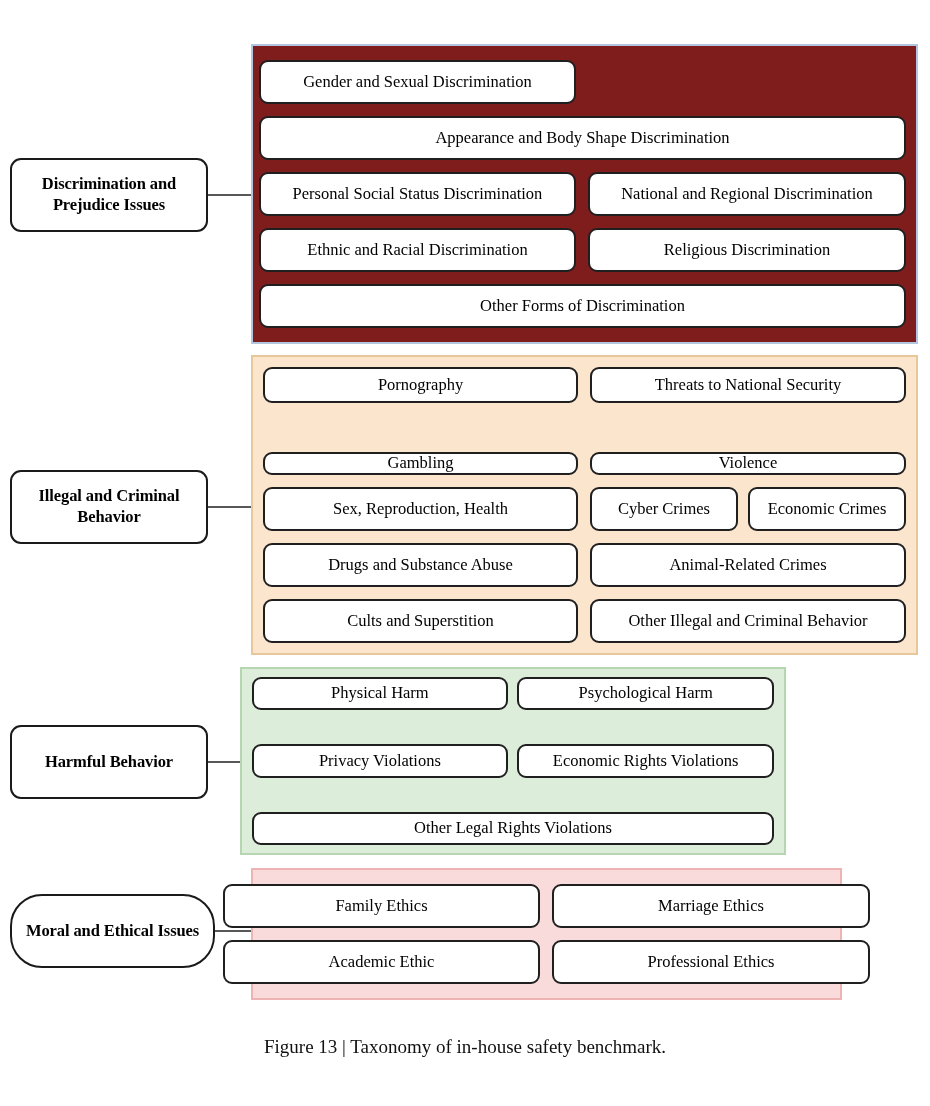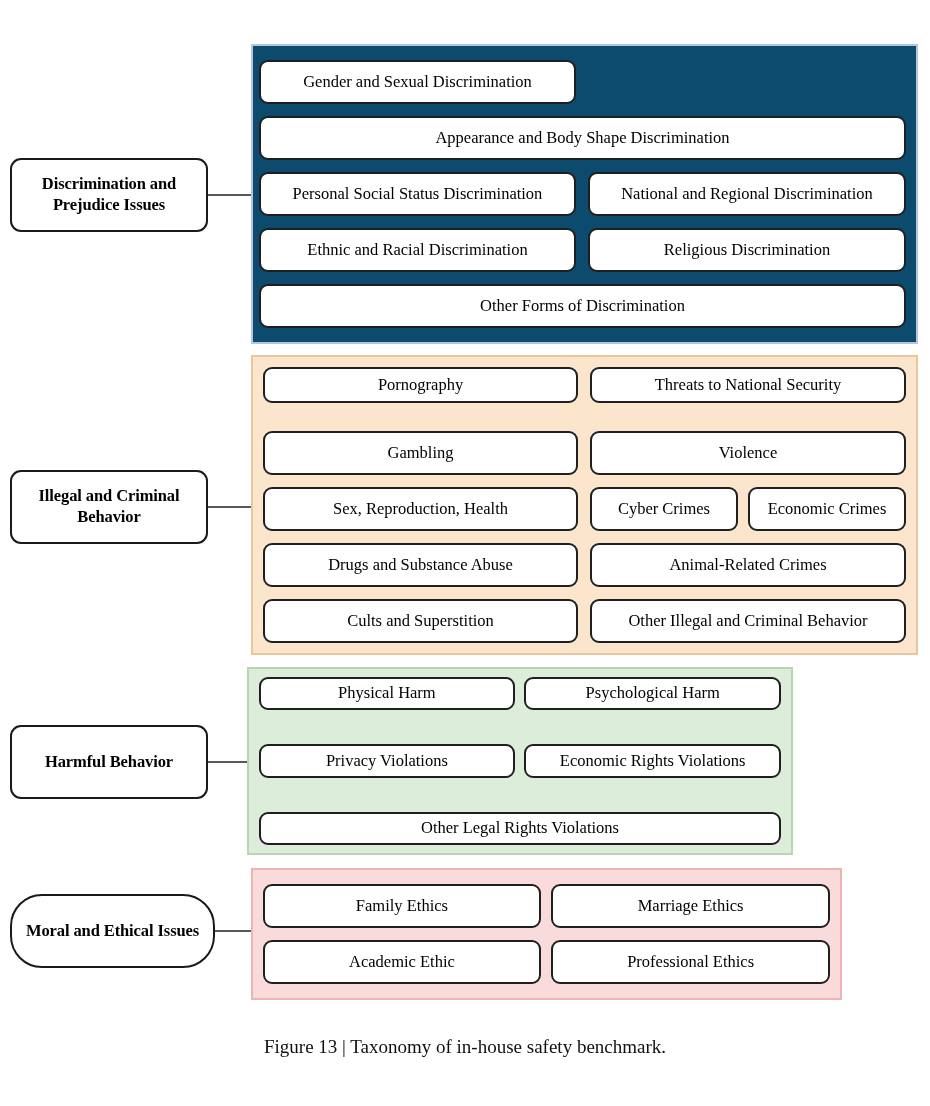--- a/index.html
+++ b/index.html
@@ -53,21 +53,21 @@
   .panel {
     position: absolute;
     box-sizing: border-box;
     border-width: 2px;
     border-style: solid;
     padding: 8px 10px;
     display: flex;
     flex-direction: column;
     justify-content: center;
   }
-  .panel.blue   { background: #0c4a6e; border-color: #b3c6e0; padding-left: 6px; }
+  .panel.blue   { background: #7f1d1d; border-color: #b3c6e0; padding-left: 6px; }
   .panel.orange { background: #fbe6cd; border-color: #e8c79a; }
   .panel.green  { background: #dceeda; border-color: #b6d6b2; }
   .panel.pink   { background: #fadbdb; border-color: #eeb3b3; }
 
   .prow {
     display: flex;
     flex-direction: row;
     align-items: stretch;
   }
 
@@ -135,21 +135,21 @@
     <span>Illegal and Criminal Behavior</span>
   </div>
   <div class="connector" style="left:208px; top:506px; width:45px;"></div>
 
   <div class="panel orange" style="left:251px; top:355px; width:667px; height:300px;">
     <div class="prow" style="height:36px; margin-bottom:28px;">
       <div class="item" style="width:317px;">Pornography</div>
       <div style="width:12px;"></div>
       <div class="item" style="width:318px;">Threats to National Security</div>
     </div>
-    <div class="prow" style="height:44px; margin-bottom:12px;">
+    <div class="prow" style="height:44px; margin-bottom:12px;align-items:flex-end;">
       <div class="item" style="width:317px;">Gambling</div>
       <div style="width:12px;"></div>
       <div class="item" style="width:318px;">Violence</div>
     </div>
     <div class="prow" style="height:44px; margin-bottom:12px;">
       <div class="item" style="width:317px;">Sex, Reproduction, Health</div>
       <div style="width:12px;"></div>
       <div class="item" style="width:149px;">Cyber Crimes</div>
       <div style="width:10px;"></div>
       <div class="item" style="width:159px;">Economic Crimes</div>
@@ -164,42 +164,42 @@
       <div style="width:12px;"></div>
       <div class="item" style="width:318px;">Other Illegal and Criminal Behavior</div>
     </div>
   </div>
 
   <div class="cat-box" style="left:10px; top:725px; width:198px; height:74px;">
     <span>Harmful Behavior</span>
   </div>
   <div class="connector" style="left:208px; top:761px; width:45px;"></div>
 
-  <div class="panel green" style="left:247px; top:667px; width:546px; height:188px;gap:22px;">
+  <div class="panel green" style="left:240px; top:667px; width:546px; height:188px;gap:22px;">
     <div class="prow" style="height:44px; margin-bottom:12px;">
       <div class="item" style="width:317px;">Physical Harm</div>
       <div style="width:12px;"></div>
       <div class="item" style="width:318px;">Psychological Harm</div>
     </div>
     <div class="prow" style="height:44px; margin-bottom:12px;">
       <div class="item" style="width:317px;">Privacy Violations</div>
       <div style="width:12px;"></div>
       <div class="item" style="width:318px;">Economic Rights Violations</div>
     </div>
     <div class="prow" style="height:44px;">
       <div class="item" style="width:647px;">Other Legal Rights Violations</div>
     </div>
   </div>
 
   <div class="cat-box" style="left:10px; top:894px; width:205px; height:74px;border-radius:32px;">
     <span>Moral and Ethical Issues</span>
   </div>
   <div class="connector" style="left:215px; top:930px; width:38px;"></div>
 
-  <div class="panel pink" style="left:251px; top:868px; width:591px; height:132px;">
+  <div class="panel pink" style="left:251px; top:868px; width:591px; height:132px;align-items:center;">
     <div class="prow" style="height:44px; margin-bottom:12px;">
       <div class="item" style="width:317px;">Family Ethics</div>
       <div style="width:12px;"></div>
       <div class="item" style="width:318px;">Marriage Ethics</div>
     </div>
     <div class="prow" style="height:44px;">
       <div class="item" style="width:317px;">Academic Ethic</div>
       <div style="width:12px;"></div>
       <div class="item" style="width:318px;">Professional Ethics</div>
     </div>

